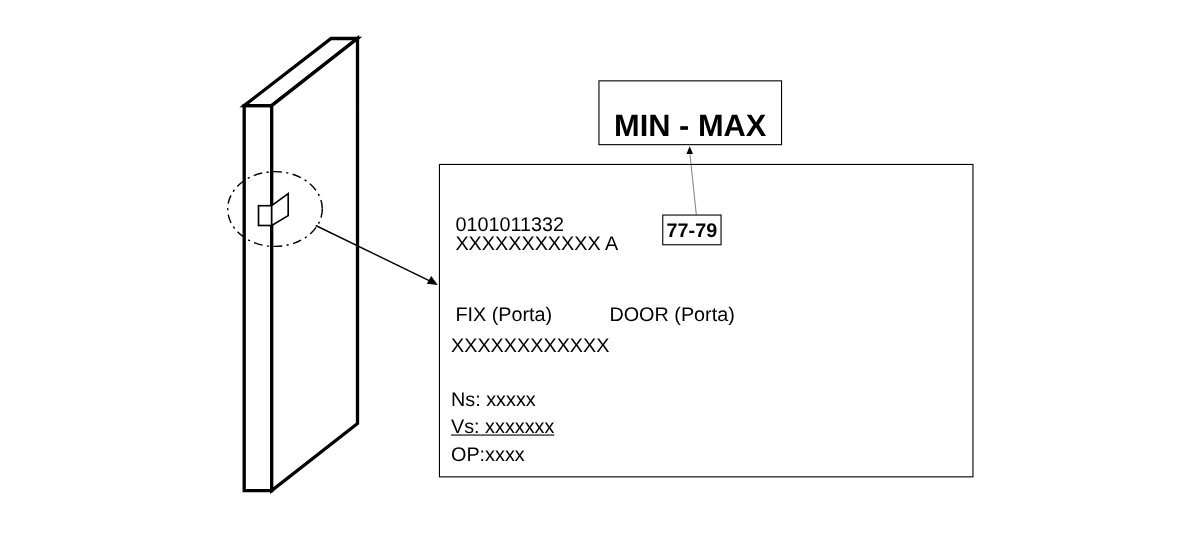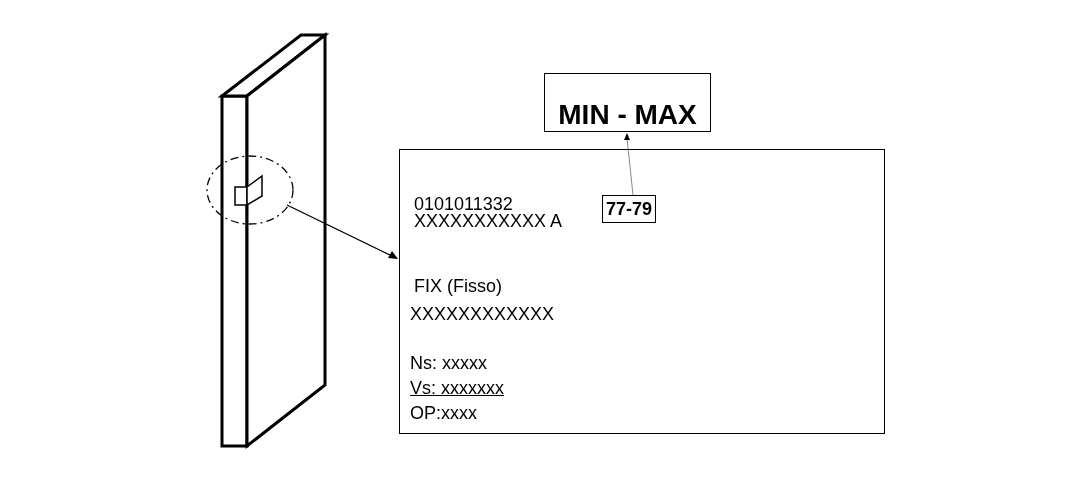--- a/index.html
+++ b/index.html
@@ -35,18 +35,19 @@
 </svg>
 
 <div class="minmax-box">
     <span>MIN - MAX</span>
   </div>
 
 <div class="label-box">
   <span class="t" style="left:14px; top:28px;margin-top:16px;">0101011332</span>
   <span class="t b" style="left:14px; top:50px;">XXXXXXXXXXX A</span>
   <span class="range" style="left:202px; top:45px;">77-79</span>
-  <span class="t" style="left:14px; top:126px;">FIX (Fisso)</span>
+  <span class="t" style="left:14px; top:126px;">FIX (Porta)</span>
+  <span class="t" style="left:154px; top:126px;">DOOR (Porta)</span>
   <span class="t" style="left:10px; top:154px;text-align:center;">XXXXXXXXXXXX</span>
   <span class="t" style="left:10px; top:203px;">Ns: xxxxx</span>
   <span class="t" style="left:10px; top:228px;text-decoration:underline;">Vs: xxxxxxx</span>
   <span class="t" style="left:10px; top:253px;">OP:xxxx</span>
 </div>
 
 </body></html>

